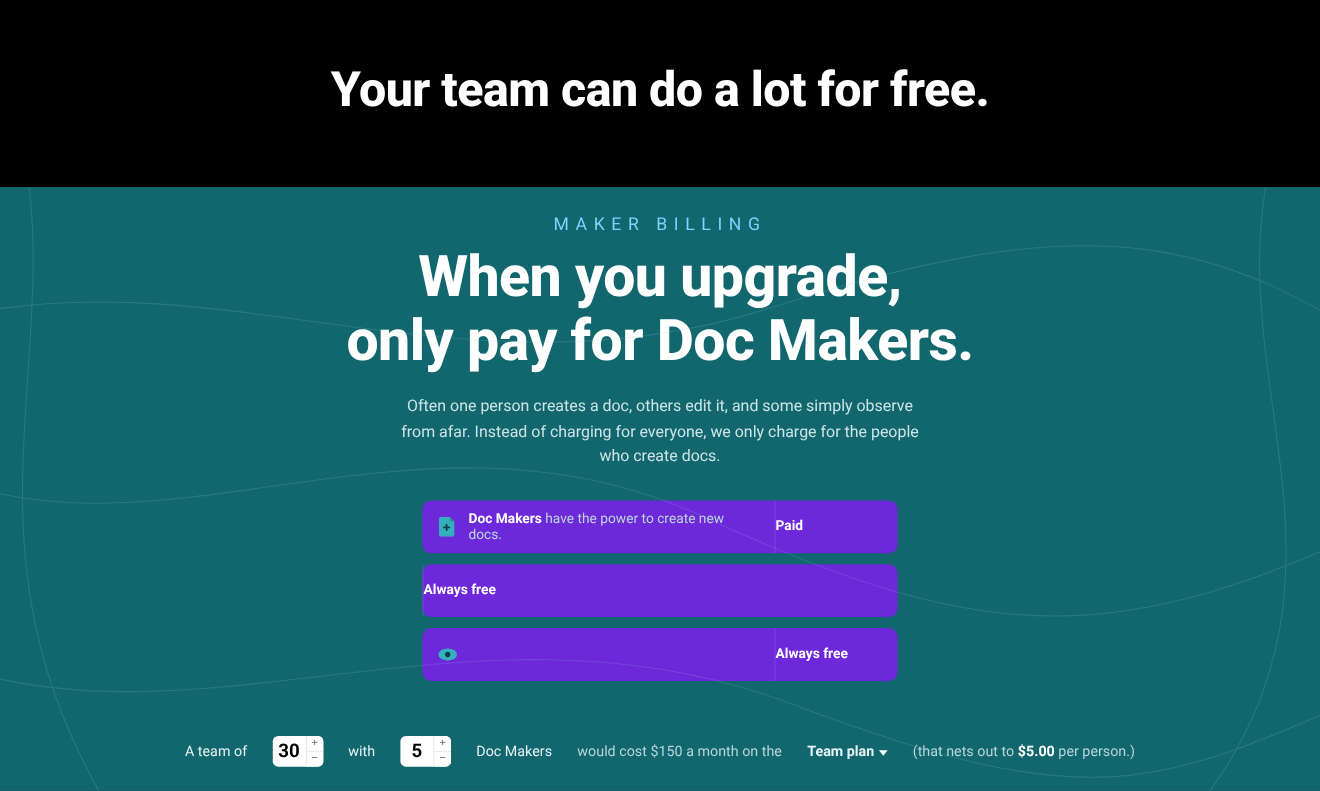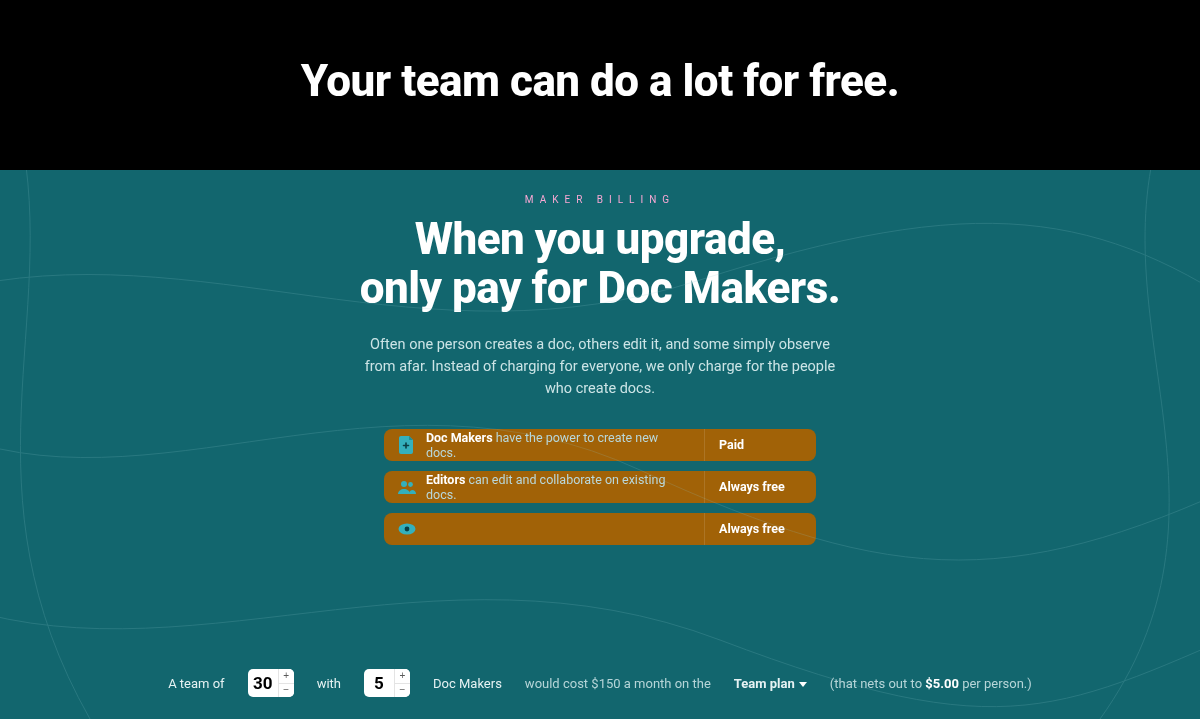--- a/index.html
+++ b/index.html
@@ -46,28 +46,28 @@
     align-items: center;
     padding-top: 24px;
   }
   .bg-lines {
     position: absolute;
     inset: 0;
     pointer-events: none;
     opacity: 0.18;
   }
   .billing .eyebrow {
-    font-size: 10px;
+    font-size: 16px;
     letter-spacing: 6px;
     font-weight: 400;
-    color: #f9a8d4;
+    color: #7dd3fc;
     margin-bottom: 10px;
   }
   .billing h2 {
-    font-size: 44px;
+    font-size: 52px;
     font-weight: 800;
     line-height: 1.12;
     text-align: center;
     letter-spacing: -0.5px;
     margin-bottom: 20px;
   }
   .billing .subhead {
     font-size: 14.5px;
     line-height: 1.55;
     color: #cce4e6;
@@ -76,25 +76,25 @@
     margin-bottom: 28px;
   }
   .roles {
     width: 432px;
     display: flex;
     flex-direction: column;
     gap: 10px;
     margin-bottom: 22px;
   }
   .role-row {
-    background: #a16207;
+    background: #6d28d9;
     border-radius: 8px;
     display: flex;
     align-items: stretch;
-    height: 32px;
+    height: 48px;
   }
   .role-left {
     display: flex;
     align-items: center;
     gap: 10px;
     padding: 0 14px;
     flex: 1;
     font-size: 12.5px;
     color: #b9d7da;
   }
@@ -104,21 +104,20 @@
     height: 18px;
     display: flex;
     align-items: center;
     justify-content: center;
   }
   .role-right {
     width: 112px;
     border-left: 1px solid rgba(255,255,255,0.12);
     display: flex;
     align-items: center;
-    padding-left: 14px;
     font-size: 12.5px;
     font-weight: 700;
     color: #fff;
   }
   .calc {
     position: absolute;
     bottom: 22px;
     left: 0;
     right: 0;
     display: flex;
@@ -212,31 +211,20 @@
               <path d="M10 0v4h4" fill="#1f8e99"></path>
               <path d="M7 7v5M4.5 9.5h5" stroke="#0a3f45" stroke-width="1.6" stroke-linecap="round"></path>
             </svg>
         </span>
         <span><b>Doc Makers</b><span> have the power to create new docs.</span></span>
       </div>
       <div class="role-right">Paid</div>
     </div>
 
     <div class="role-row">
-      <div class="role-left">
-        <span class="role-icon">
-          <svg width="18" height="14" viewBox="0 0 18 14">
-              <circle cx="6" cy="4" r="3" fill="#34b0bc"></circle>
-              <circle cx="12.5" cy="4.5" r="2.4" fill="#34b0bc"></circle>
-              <path d="M0 14c0-3 3-5 6-5s6 2 6 5" fill="#34b0bc"></path>
-              <path d="M11 14c0-2.4 2-4 3.5-4s3.5 1.6 3.5 4" fill="#34b0bc"></path>
-            </svg>
-        </span>
-        <span><b>Editors</b><span> can edit and collaborate on existing docs.</span></span>
-      </div>
       <div class="role-right">Always free</div>
     </div>
 
     <div class="role-row">
       <div class="role-left">
         <span class="role-icon">
           <svg width="18" height="12" viewBox="0 0 18 12">
               <ellipse cx="9" cy="6" rx="8.5" ry="5.5" fill="#34b0bc"></ellipse>
               <circle cx="9" cy="6" r="2.4" fill="#0a3f45"></circle>
             </svg>

